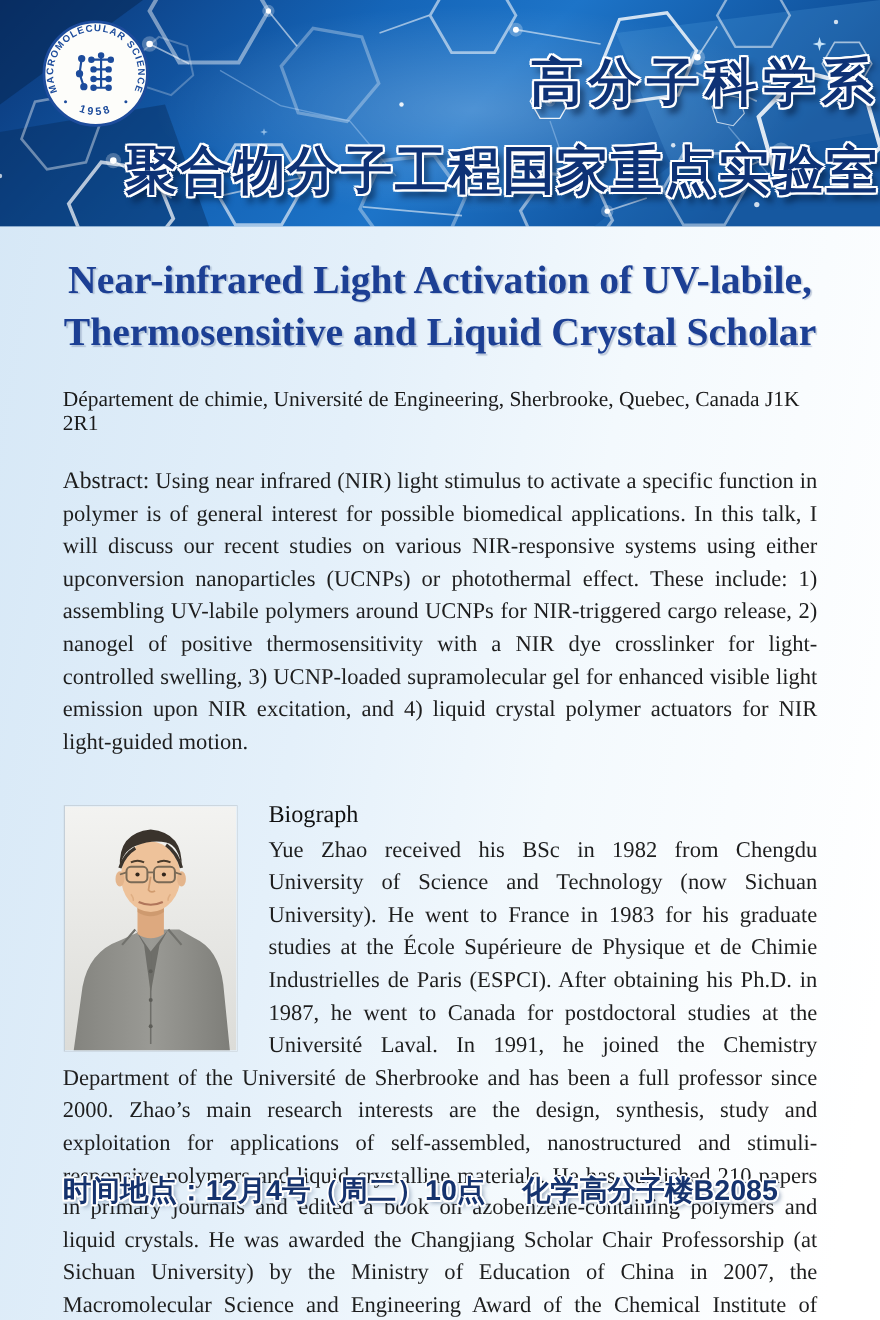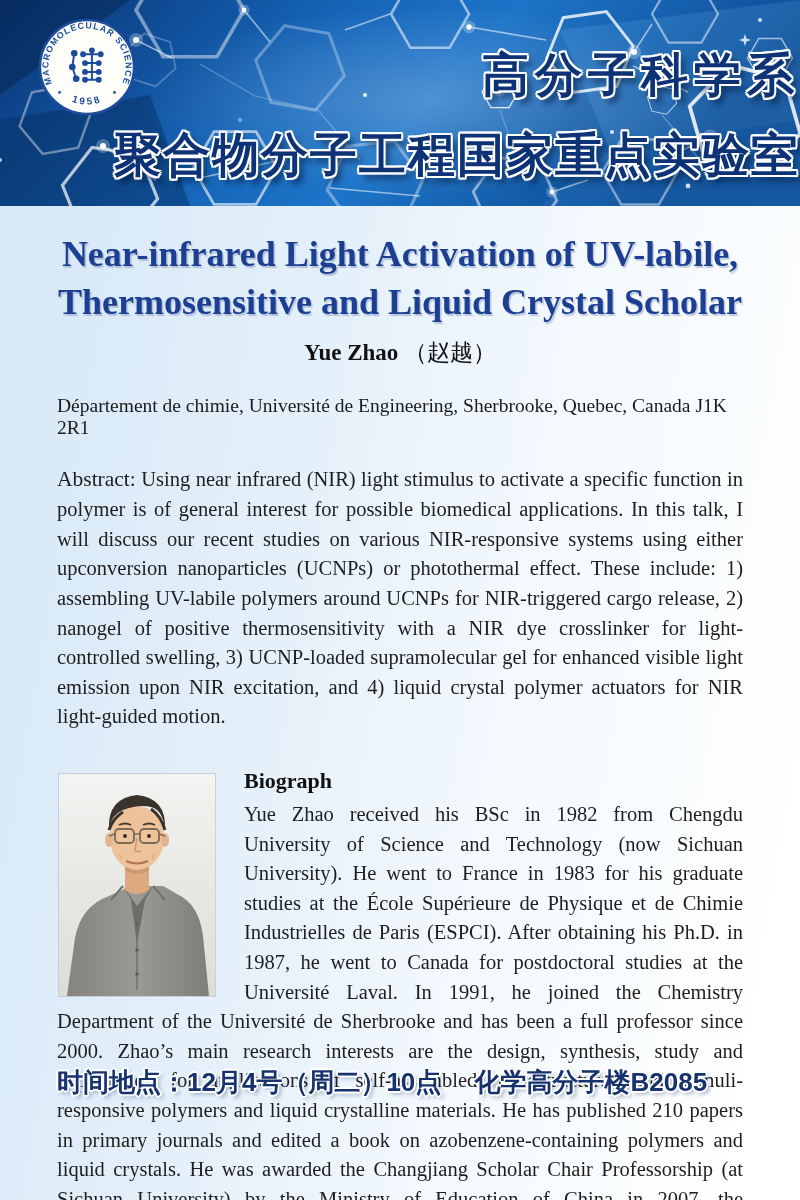--- a/index.html
+++ b/index.html
@@ -42,21 +42,21 @@
     margin-top:25px; font-size:20.5px; line-height:1.445; text-align:justify;
     hyphens:auto; -webkit-hyphens:auto; color:var(--body-text);
   }
   .lead-label{font-weight:normal; font-size:21.5px;}
   .bio-section{margin-top:36px;}
   .photo{
     float:left; width:156px; height:222px; margin:6px 29px 6px 2px;
     box-shadow:0 0 0 1px rgba(120,120,120,.25);
   }
   .photo svg{display:block; width:100%; height:100%;}
-  .bio-heading{font-weight:bold; font-size:22px; color:#111;}
+  .bio-heading{font-weight:normal; font-size:22px; color:#111;}
   .bio-text{margin-top:6px;}
   
   .footer{
     position:absolute; left:57px; top:1029px; width:700px;
     font-family:"Liberation Sans", sans-serif; font-weight:bold;
     font-size:26px; line-height:1.62; color:var(--footer-navy);
     text-shadow:
       1.8px 0 0 #fff,-1.8px 0 0 #fff,0 1.8px 0 #fff,0 -1.8px 0 #fff,
       1.4px 1.4px 0 #fff,-1.4px -1.4px 0 #fff,1.4px -1.4px 0 #fff,-1.4px 1.4px 0 #fff,
       3px 3px 4px rgba(25,55,100,.45);
@@ -185,24 +185,20 @@
     </div>
   </div>
 
   <div class="content">
 
     <div class="sem-title">
       <div>Near-infrared Light Activation of UV-labile,</div>
       <div>Thermosensitive and Liquid Crystal Scholar</div>
     </div>
 
-    <div class="speaker">
-      <span class="en">Yue Zhao</span>
-      <span class="cn">（赵越）</span>
-    </div>
 
     <div class="affiliation">Département de chimie, Université de Engineering, Sherbrooke, Quebec, Canada J1K 2R1</div>
 
     <p class="para"><span class="lead-label">Abstract:</span><span> Using near infrared (NIR) light stimulus to activate a specific function in polymer is of general interest for possible biomedical applications. In this talk, I will discuss our recent studies on various NIR-responsive systems using either upconversion nanoparticles (UCNPs) or photothermal effect. These include: 1) assembling UV-labile polymers around UCNPs for NIR-triggered cargo release, 2) nanogel of positive thermosensitivity with a NIR dye crosslinker for light-controlled swelling, 3) UCNP-loaded supramolecular gel for enhanced visible light emission upon NIR excitation, and 4) liquid crystal polymer actuators for NIR light-guided motion.</span></p>
 
     <div class="bio-section">
       <div class="photo">
         <svg viewBox="0 0 156 222" aria-hidden="true">
           <defs>
             <linearGradient id="pbg" x1="0" y1="0" x2="0" y2="1">

